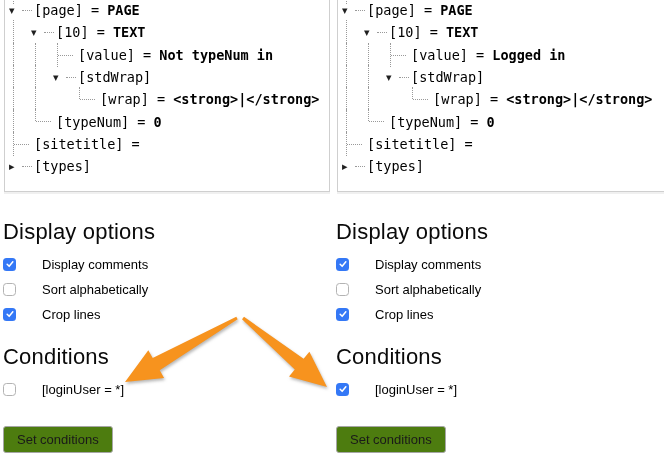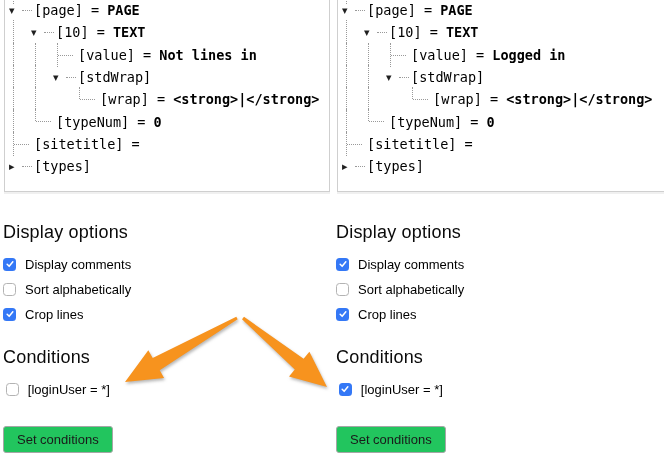--- a/index.html
+++ b/index.html
@@ -28,58 +28,58 @@
   .t-conn.tee::before{content:"";position:absolute;left:6px;top:-1px;bottom:-1px;border-left:1px dotted #999;}
   .t-conn.elbow::before{content:"";position:absolute;left:6px;top:-1px;height:12px;border-left:1px dotted #999;}
   .t-conn.tee::after,.t-conn.elbow::after{content:"";position:absolute;left:7px;top:11px;width:15px;border-top:1px dotted #999;}
   .t-conn.tri::after{content:"";position:absolute;left:15px;top:11px;width:10px;border-top:1px dotted #999;}
   .t-conn .glyph{position:absolute;left:2px;top:50%;transform:translateY(-50%);font-size:11px;color:#1f1f1f;font-family:"DejaVu Sans",sans-serif;cursor:pointer;}
   .t-label{color:#000;}
   .t-val{font-weight:bold;color:#000000;}
   
   .section{position:absolute;}
   .section h2{
-    margin:0;font-size:18px;font-weight:400;color:#0a0a0a;
+    margin:0;font-size:22px;font-weight:400;color:#0a0a0a;
     line-height:22px;letter-spacing:0.2px;
   }
   .opt-list{margin-top:14px;}
   .opt-row{display:flex;align-items:center;height:14px;margin-bottom:11px;font-size:13px;color:#000;}
   .checkbox{
     width:13px;height:13px;border-radius:3.5px;flex:none;
     background:#fff;border:1px solid #b3b3b3;box-sizing:border-box;
     display:inline-flex;align-items:center;justify-content:center;cursor:pointer;
   }
   .checkbox svg{display:none;width:10px;height:10px;}
   .checkbox.checked{border:none;}
   .checkbox.checked svg{display:block;}
-  .opt-label{margin-left:9px;}
+  .opt-label{margin-left:26px;}
   .btn{
     display:inline-block;margin-top:19px;
     font-family:"Liberation Sans",sans-serif;font-size:13px;color:#1a1a1a;
-    background:#22c55e;border:1px solid #a6a6a6;border-radius:3px;
+    background:#4d7c0f;border:1px solid #a6a6a6;border-radius:3px;
     padding:5px 13px;cursor:pointer;
   }
   #display-left{left:3px;top:221px;}
   #display-right{left:336px;top:221px;}
   #conditions-left{left:3px;top:346px;}
   #conditions-right{left:336px;top:346px;}
   .cond-row{margin-top:14px;justify-content:center;}
   
   #arrows{position:absolute;left:0;top:0;width:664px;height:458px;pointer-events:none;}
   #arrows g{filter:drop-shadow(1px 2px 1.5px rgba(110,110,110,0.5));}
 </style>
 </head>
 <body>
 
 <div class="panel" id="panel-left">
   <div class="top-stub"></div>
   <div class="tree">
       <div class="t-row"><span class="t-conn tri"><span class="glyph">▾</span></span><span class="t-label">[page]</span><span> = </span><span class="t-val">PAGE</span></div>
       <div class="t-row"><span class="t-guide on"></span><span class="t-conn tri"><span class="glyph">▾</span></span><span class="t-label">[10]</span><span> = </span><span class="t-val">TEXT</span></div>
-      <div class="t-row"><span class="t-guide on"></span><span class="t-guide on"></span><span class="t-conn tee"></span><span class="t-label">[value]</span><span> = </span><span class="t-val">Not lines in</span></div>
+      <div class="t-row"><span class="t-guide on"></span><span class="t-guide on"></span><span class="t-conn tee"></span><span class="t-label">[value]</span><span> = </span><span class="t-val">Not typeNum in</span></div>
       <div class="t-row"><span class="t-guide on"></span><span class="t-guide on"></span><span class="t-conn tri"><span class="glyph">▾</span></span><span class="t-label">[stdWrap]</span></div>
       <div class="t-row"><span class="t-guide on"></span><span class="t-guide on"></span><span class="t-guide"></span><span class="t-conn elbow"></span><span class="t-label">[wrap]</span><span> = </span><span class="t-val">&lt;strong&gt;|&lt;/strong&gt;</span></div>
       <div class="t-row"><span class="t-guide on"></span><span class="t-conn elbow"></span><span class="t-label">[typeNum]</span><span> = </span><span class="t-val">0</span></div>
       <div class="t-row"><span class="t-conn tee"></span><span class="t-label">[sitetitle]</span><span> = </span><span class="t-val"></span></div>
       <div class="t-row"><span class="t-conn tri"><span class="glyph">▸</span></span><span class="t-label">[types]</span></div>
     </div>
 </div>
 <div class="panel" id="panel-right">
   <div class="top-stub"></div>
   <div class="tree">

